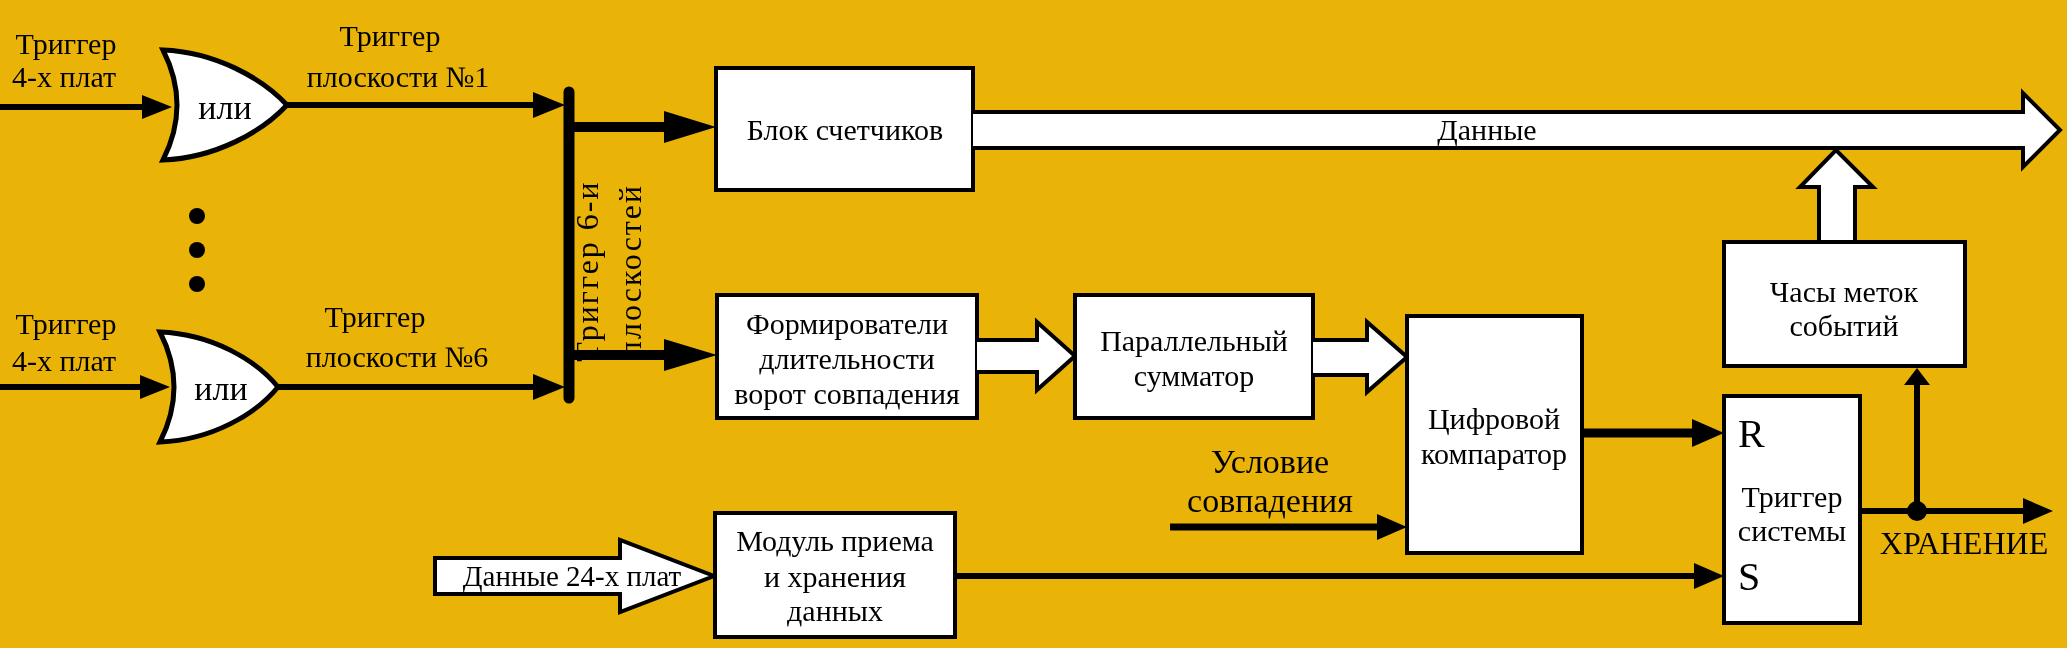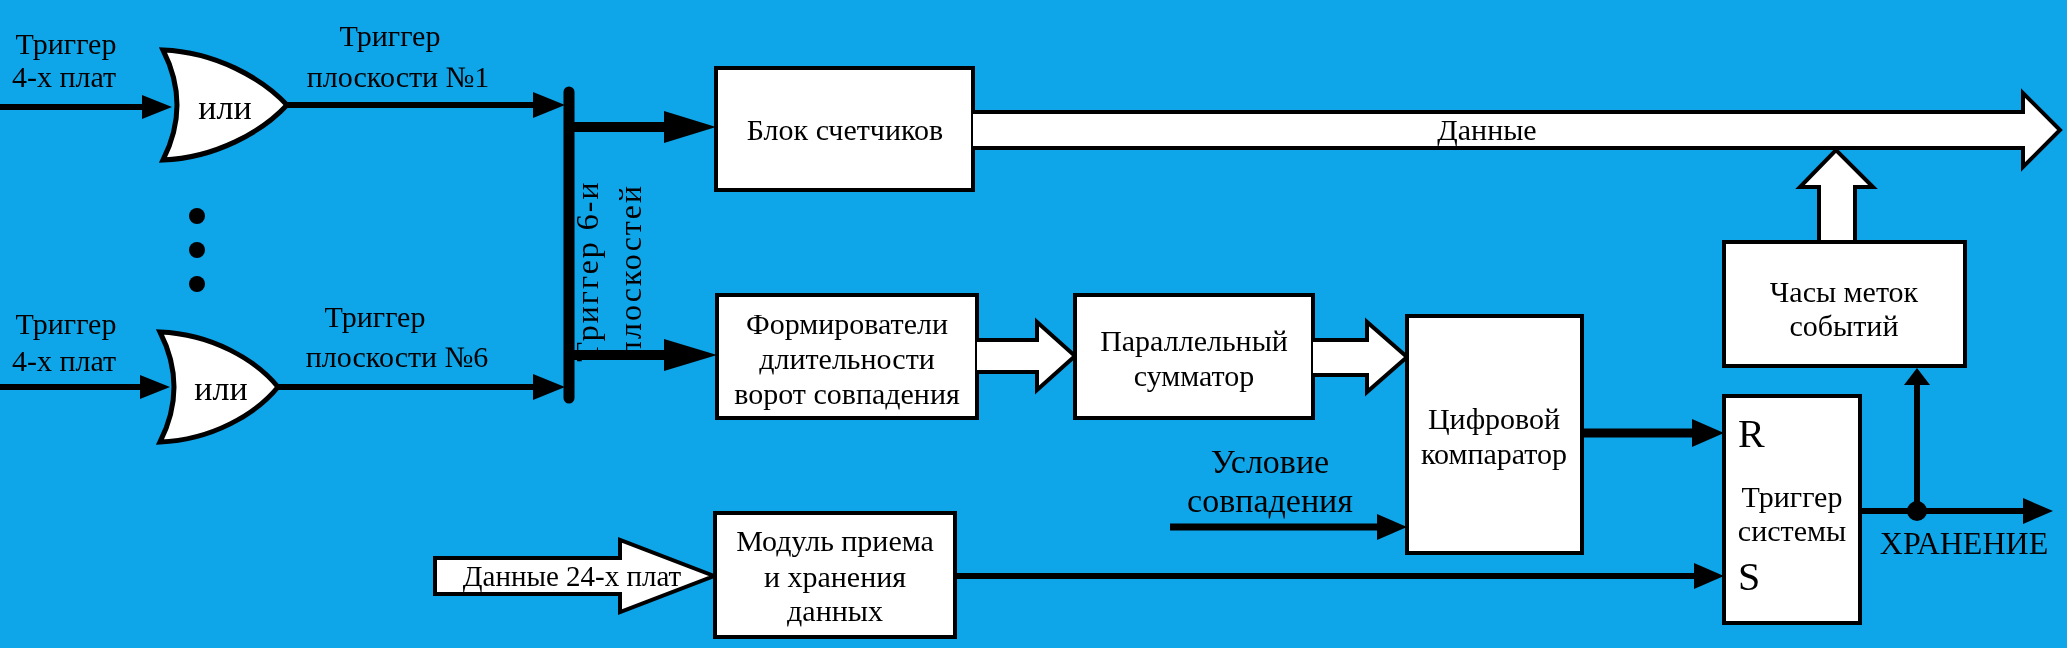--- a/index.html
+++ b/index.html
@@ -1,16 +1,16 @@
 <!DOCTYPE html>
 <html><head>
 <meta charset="utf-8">
 <style>
   html,body{margin:0;padding:0;background:#ffffff;}
-  .stage{position:relative;width:2067px;height:648px;background:#0ea5e9;overflow:hidden;}
+  .stage{position:relative;width:2067px;height:648px;background:#eab308;overflow:hidden;}
   svg text{font-family:"Liberation Serif","DejaVu Serif",serif;fill:#000;}
   .lbl{font-size:30px;}
   .lbl34{font-size:34px;}
   .rot{font-size:32px;letter-spacing:2px;}
   .rs{font-size:40px;}
   .caps{font-size:32px;}
   .ctr{text-anchor:middle;}
 </style>
 </head>
 <body>

